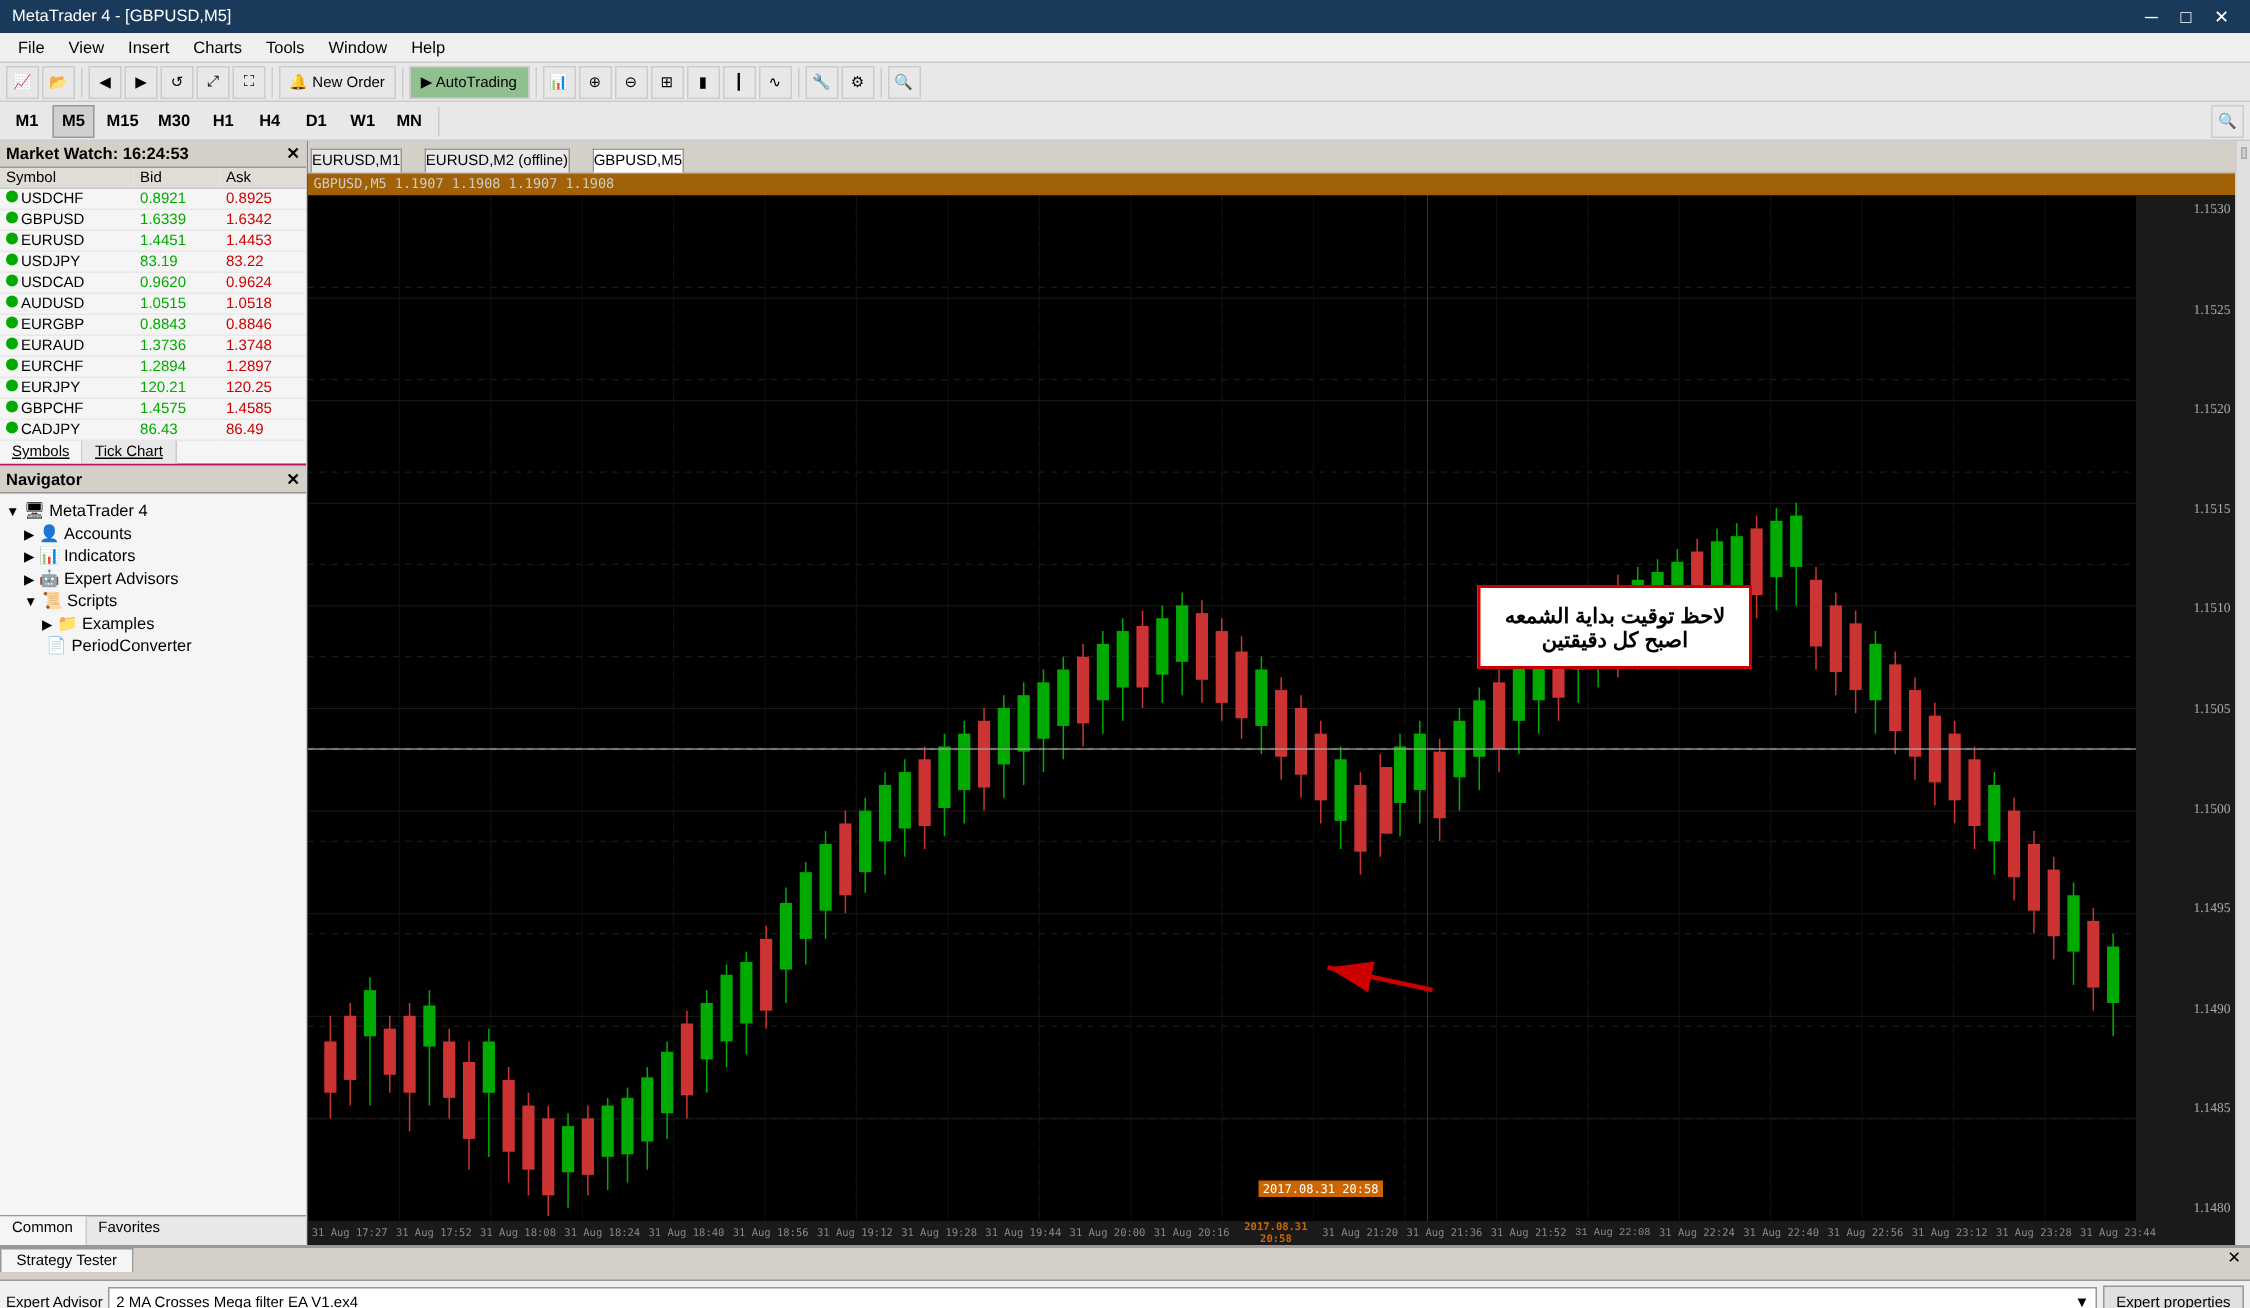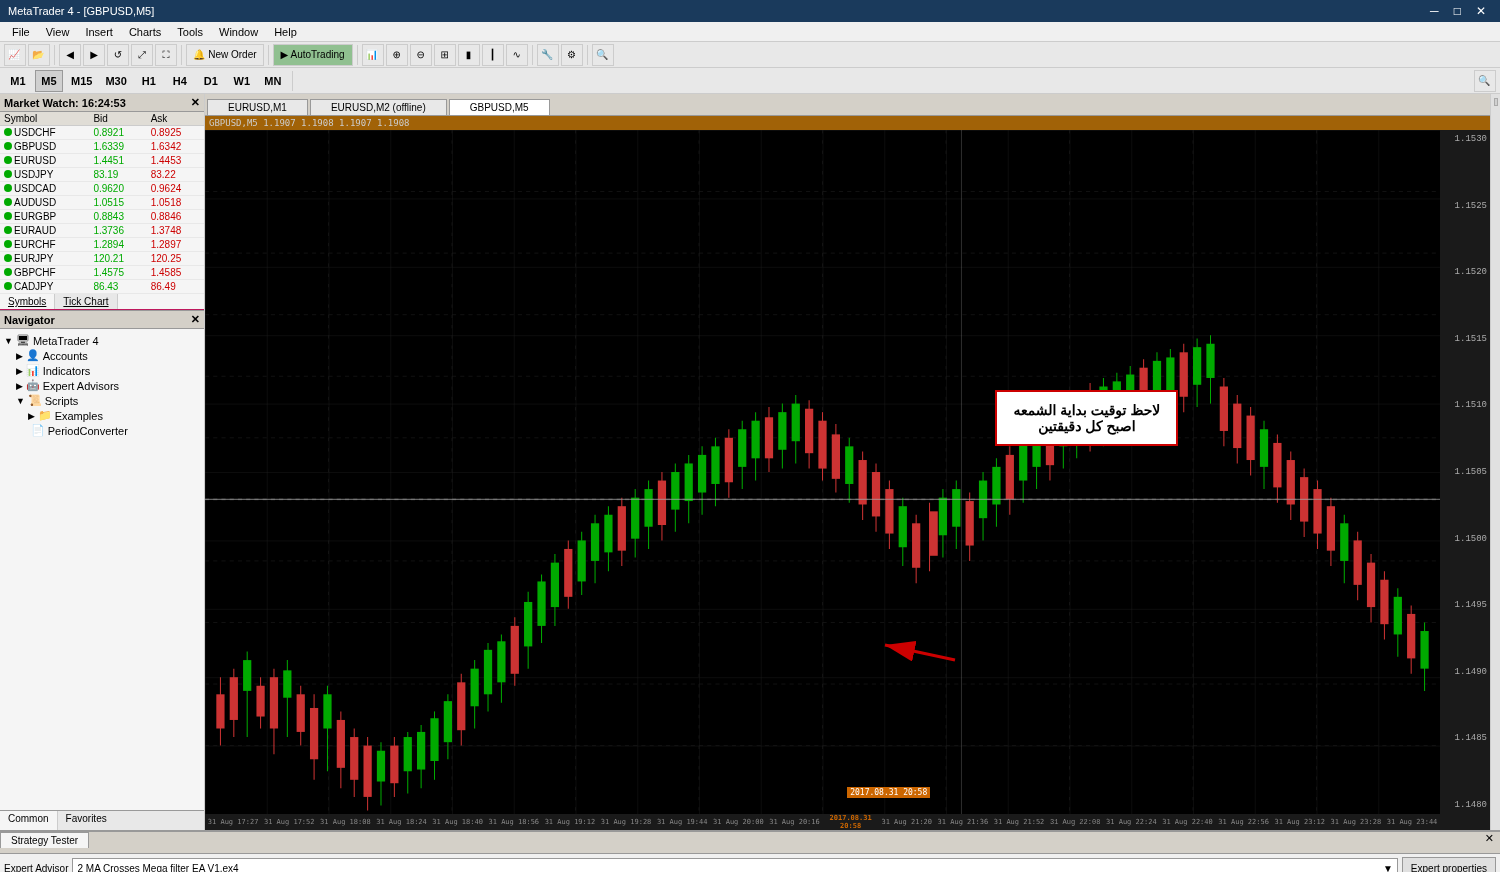--- a/index.html
+++ b/index.html
@@ -41,36 +41,36 @@
     #navigator { flex: 1; overflow: hidden; }
     #nav-header { background: #d4d0c8; padding: 2px 4px; font-size: 11px; font-weight: bold; border-bottom: 1px solid #999; display: flex; justify-content: space-between; align-items: center; }
     #nav-tree { font-size: 11px; padding: 4px 0; overflow-y: auto; height: calc(100% - 22px); }
     .nav-item { padding: 1px 4px; cursor: pointer; display: flex; align-items: center; gap: 3px; }
     .nav-item.indent1 { padding-left: 16px; }
     .nav-item.indent2 { padding-left: 28px; }
 
     
     #chart-container { flex: 1; display: flex; flex-direction: column; background: #000; overflow: hidden; }
     #chart-tabs { background: #d4d0c8; display: flex; align-items: flex-end; border-bottom: 1px solid #999; height: 22px; padding: 0 2px; }
-    .chart-tab { padding: 2px 20px; font-size: 10px; cursor: pointer; background: #e8e8e8; border: 1px solid #999; border-bottom: none; margin-right: 2px; }
+    .chart-tab { padding: 2px 0; font-size: 10px; cursor: pointer; background: #e8e8e8; border: 1px solid #999; border-bottom: none; margin-right: 15px; }
     .chart-tab.active { background: #fff; font-weight: normal; }
 
     
     #chart-area { flex: 1; background: #000; position: relative; overflow: hidden; }
 
     
     #bottom-panel { height: 240px; border-top: 2px solid #999; background: #f5f5f5; display: flex; flex-direction: column; }
     .bottom-tab { padding: 2px 10px; font-size: 10px; cursor: pointer; background: #d0d0d0; border: 1px solid #999; border-bottom: none; margin-right: 2px; }
     .bottom-tab.active { background: #f5f5f5; }
 
     
     .vert-tab { writing-mode: vertical-rl; background: #d0d0d0; border: 1px solid #999; padding: 4px 2px; font-size: 9px; cursor: pointer; }
 
     
-    .y-axis { width: 50px; background: #1a1a1a; display: flex; flex-direction: column; justify-content: space-between; padding: 4px 0; font-size: 9px; color: #aaa; font-family: Liberation Mono, monospace; text-align: right; padding-right: 3px; }
+    .y-axis { width: 66px; background: #1a1a1a; display: flex; flex-direction: column; justify-content: space-between; padding: 4px 0; font-size: 9px; color: #aaa; font-family: Liberation Serif, serif; text-align: right; padding-right: 3px; }
 
     
     .x-axis { height: 16px; background: #1a1a1a; display: flex; align-items: center; font-size: 8px; color: #888; font-family: monospace; overflow: hidden; padding: 0 0; }
   </style>
 </head>
 <body>
 
 <div id="titlebar">
   <span>MetaTrader 4 - [GBPUSD,M5]</span>
   <div>

